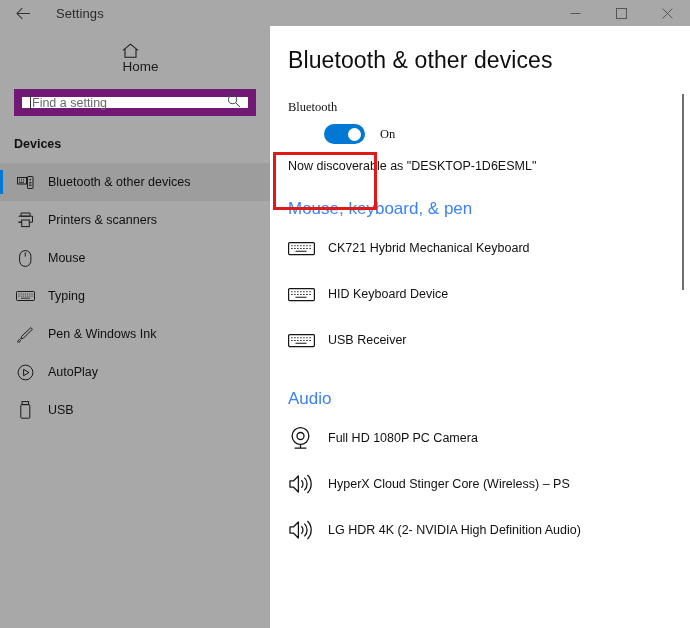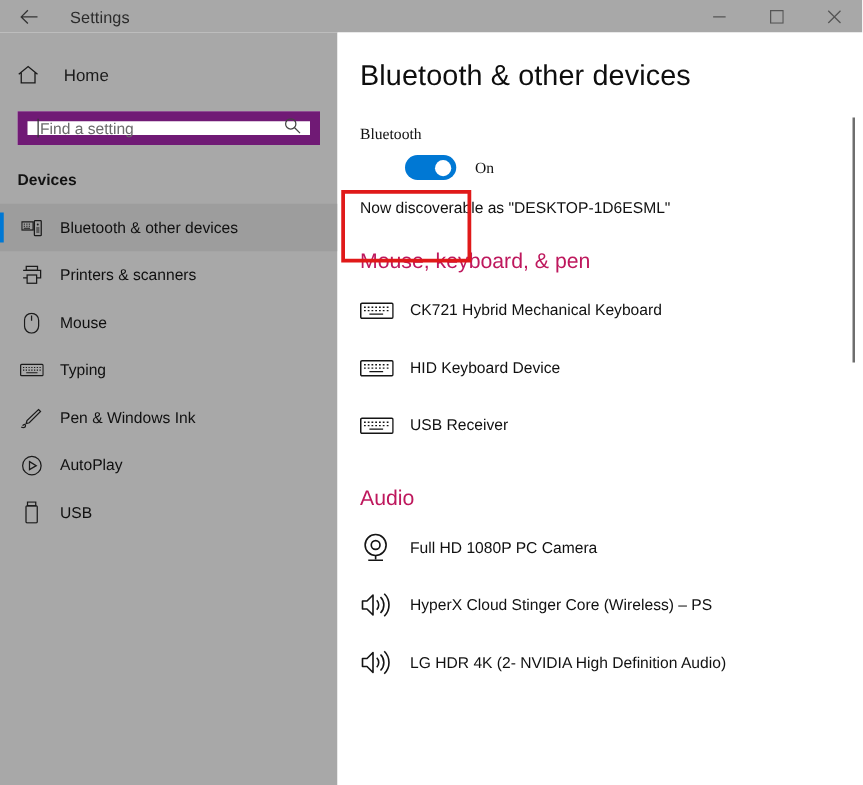--- a/index.html
+++ b/index.html
@@ -67,21 +67,21 @@
     top: 26px; left: 0;
     width: 270px;
     height: 602px;
     background: #a8a8a8;
   }
   .home-row {
     display: flex;
     align-items: center;
     height: 34px;
     margin-top: 17px;
-    padding-left: 14px;
+    flex-direction: column;
   }
   .home-icon {
     width: 26px;
     display: flex;
     align-items: center;
     justify-content: flex-start;
     color: #1b1b1b;
   }
   .home-label {
     font-size: 13.5px;
@@ -241,21 +241,21 @@
     margin-left: 15px;
   }
   .discover {
     font-size: 12.5px;
     color: #111;
     margin: 15px 0 0 18px;
   }
 
   .group-head {
     font-size: 17px;
-    color: #be185d;
+    color: #3b82f6;
     font-weight: 400;
     margin: 26px 0 0 18px;
   }
   .dev-list { margin-top: 6px; }
   .dev-row {
     display: flex;
     align-items: center;
     height: 46px;
     padding-left: 18px;
   }

